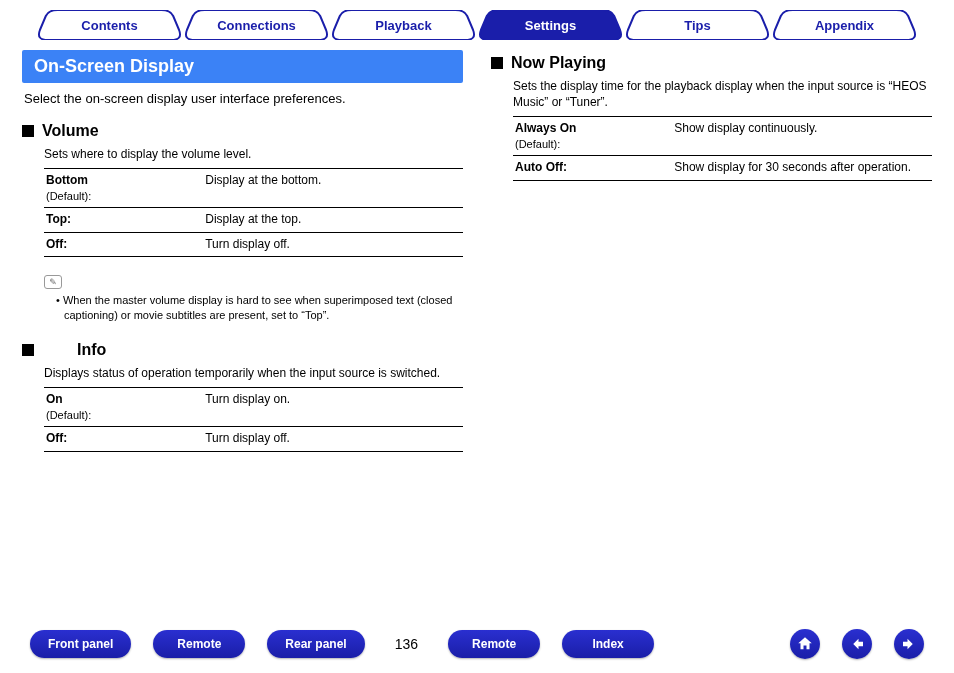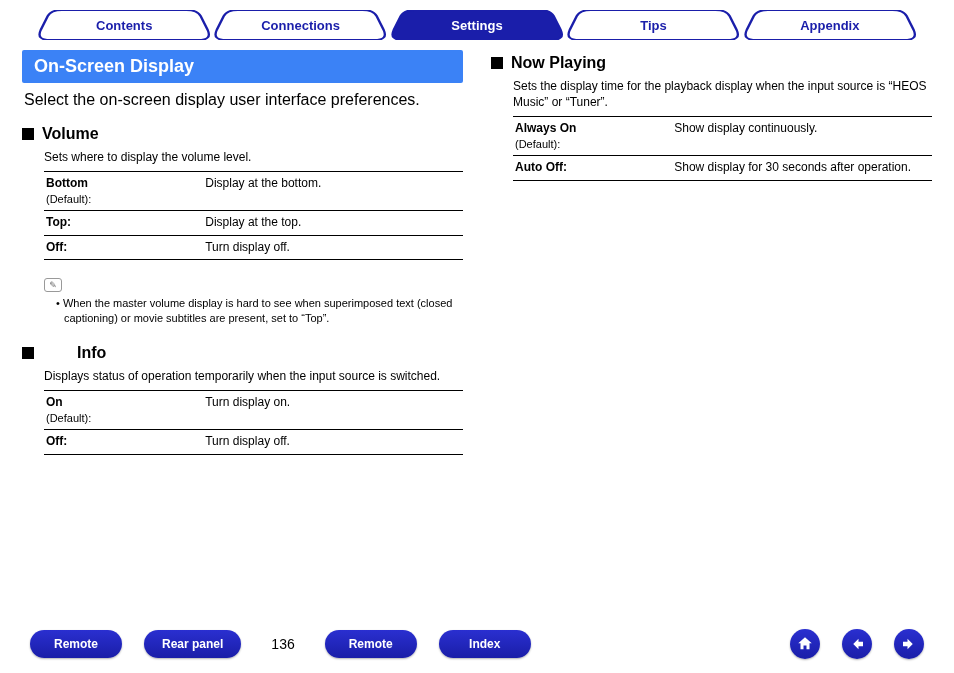--- a/index.html
+++ b/index.html
@@ -46,21 +46,21 @@
   .title-bar {
     background: #3b82f6;
     color: #fff;
     font-weight: bold;
     font-size: 18px;
     padding: 6px 12px;
     margin-bottom: 8px;
     border-radius: 2px;
   }
   .intro {
-    font-size: 16px;
+    font-size: 13px;
     margin-bottom: 16px;
     padding-left: 2px;
   }
   .section-h {
     display: flex;
     align-items: center;
     gap: 8px;
     font-size: 16px;
     font-weight: bold;
     margin: 10px 0 6px 0;
@@ -157,20 +157,26 @@
           <path d="M12 30 Q0 30 4 20 L10 6 Q13 0 22 0 L128 0 Q137 0 140 6 L146 20 Q150 30 138 30 Z" fill="#fff" stroke="#1a1eaa" stroke-width="2"></path>
         </svg>
       <span>Contents</span>
     </div>
     <div class="tab">
       <svg viewBox="0 0 150 30" preserveAspectRatio="none">
           <path d="M12 30 Q0 30 4 20 L10 6 Q13 0 22 0 L128 0 Q137 0 140 6 L146 20 Q150 30 138 30 Z" fill="#fff" stroke="#1a1eaa" stroke-width="2"></path>
         </svg>
       <span>Connections</span>
     </div>
+    <div class="tab">
+      <svg viewBox="0 0 150 30" preserveAspectRatio="none">
+          <path d="M12 30 Q0 30 4 20 L10 6 Q13 0 22 0 L128 0 Q137 0 140 6 L146 20 Q150 30 138 30 Z" fill="#fff" stroke="#1a1eaa" stroke-width="2"></path>
+        </svg>
+      <span>Playback</span>
+    </div>
     <div class="tab active">
       <svg viewBox="0 0 150 30" preserveAspectRatio="none">
           <path d="M12 30 Q0 30 4 20 L10 6 Q13 0 22 0 L128 0 Q137 0 140 6 L146 20 Q150 30 138 30 Z" fill="#1a1eaa" stroke="#1a1eaa" stroke-width="2"></path>
         </svg>
       <span>Settings</span>
     </div>
     <div class="tab">
       <svg viewBox="0 0 150 30" preserveAspectRatio="none">
           <path d="M12 30 Q0 30 4 20 L10 6 Q13 0 22 0 L128 0 Q137 0 140 6 L146 20 Q150 30 138 30 Z" fill="#fff" stroke="#1a1eaa" stroke-width="2"></path>
         </svg>
@@ -252,20 +258,21 @@
           <td class="k"><span class="optname">Auto Off:</span></td>
           <td>Show display for 30 seconds after operation.</td>
         </tr>
       </tbody>
         </table>
     </div>
   </div>
 </div>
 
 <div class="footer">
+  <div class="pill">Front panel</div>
   <div class="pill">Remote</div>
   <div class="pill">Rear panel</div>
   <div class="pagenum">136</div>
   <div class="pill">Remote</div>
   <div class="pill">Index</div>
   <div class="spacer"></div>
   <div class="circle-btn">
     <svg viewBox="0 0 24 24">
         <path fill="#fff" d="M12 3l9 8h-3v8h-4v-5h-4v5H6v-8H3z"></path>
       </svg>

